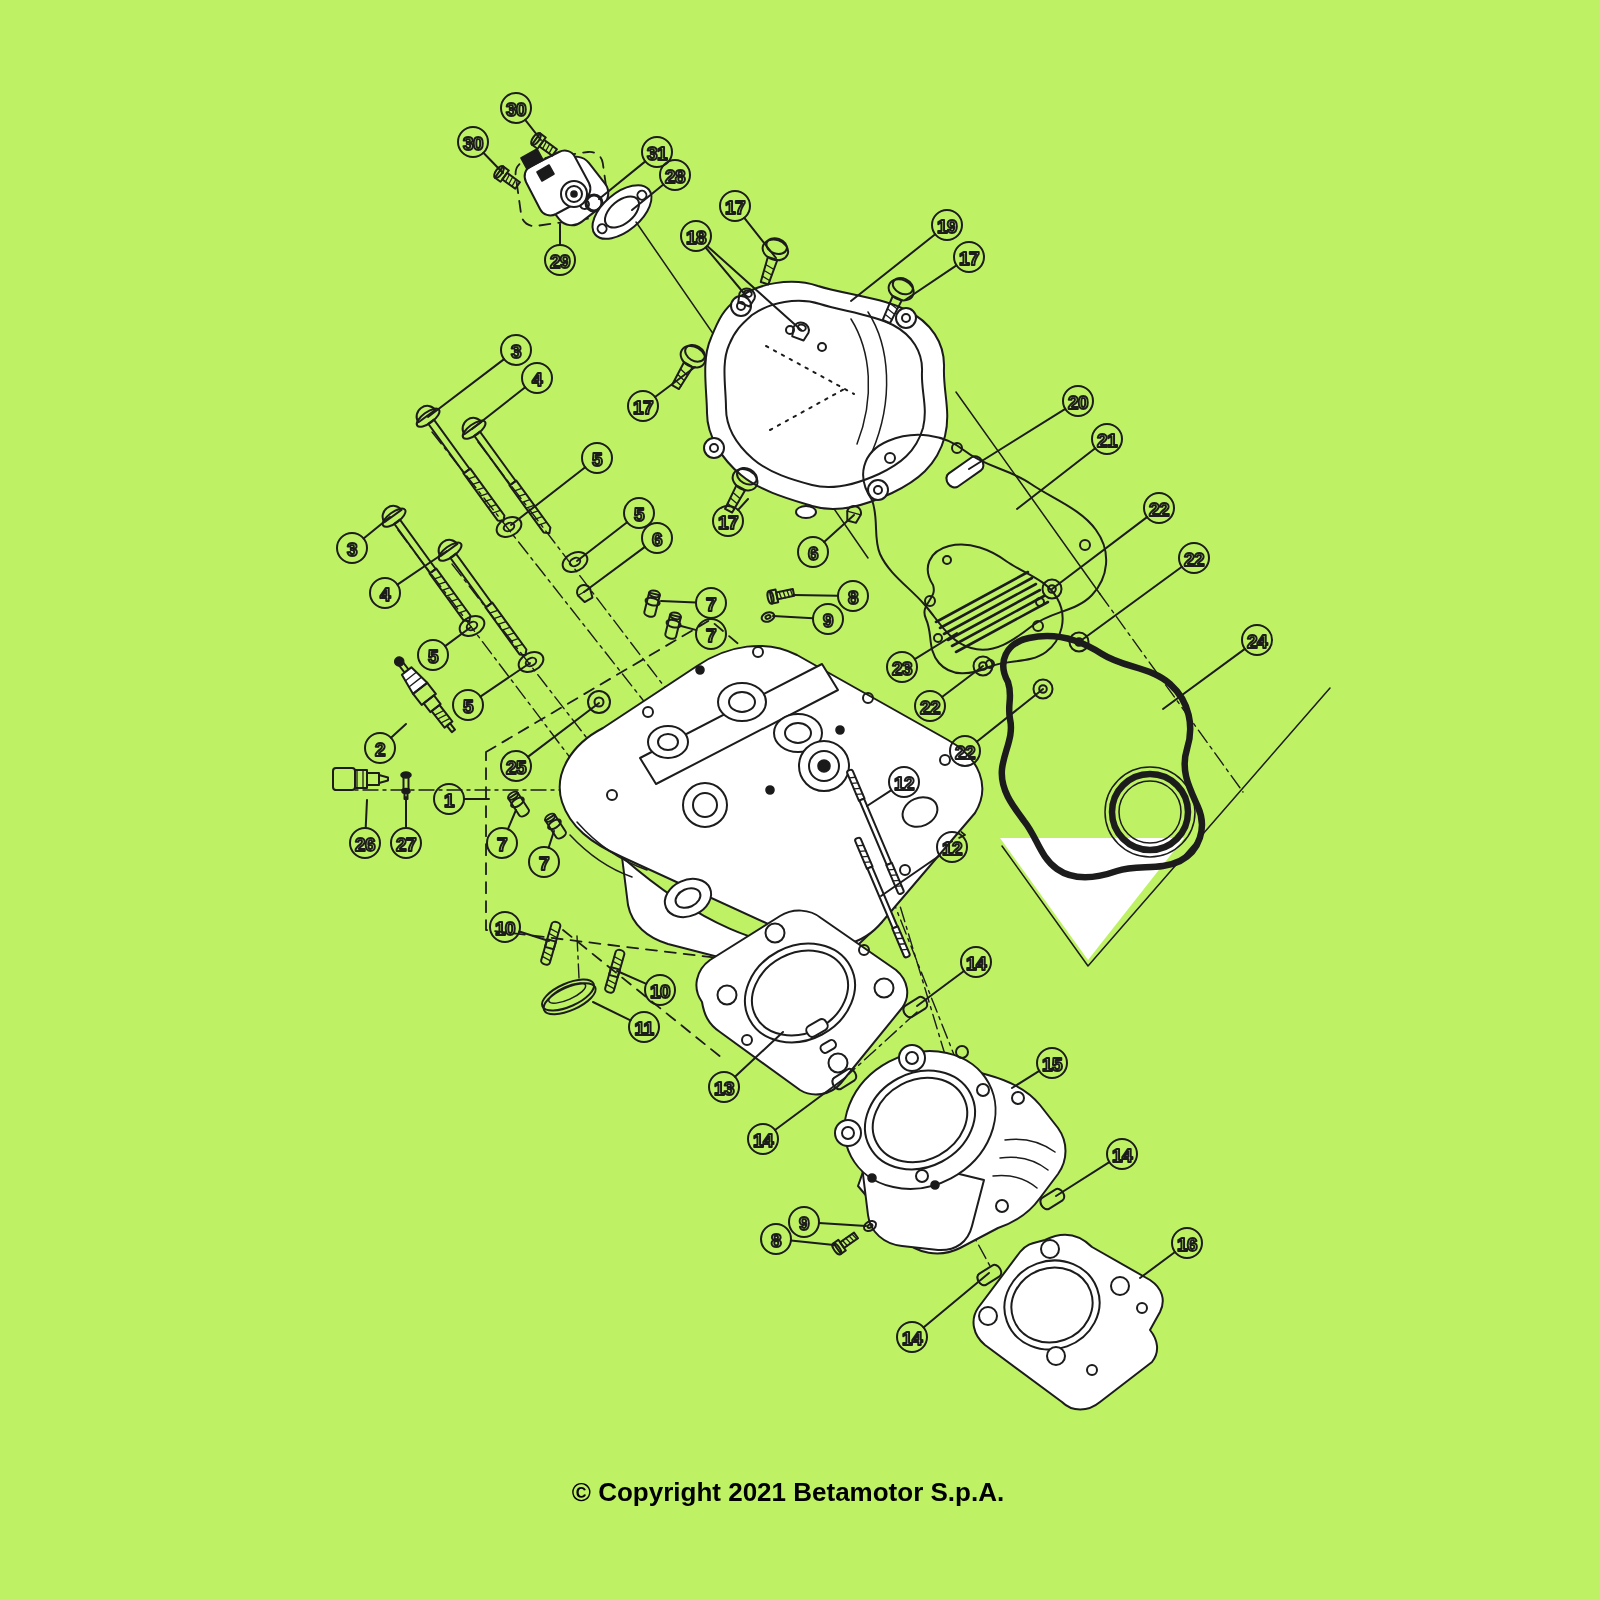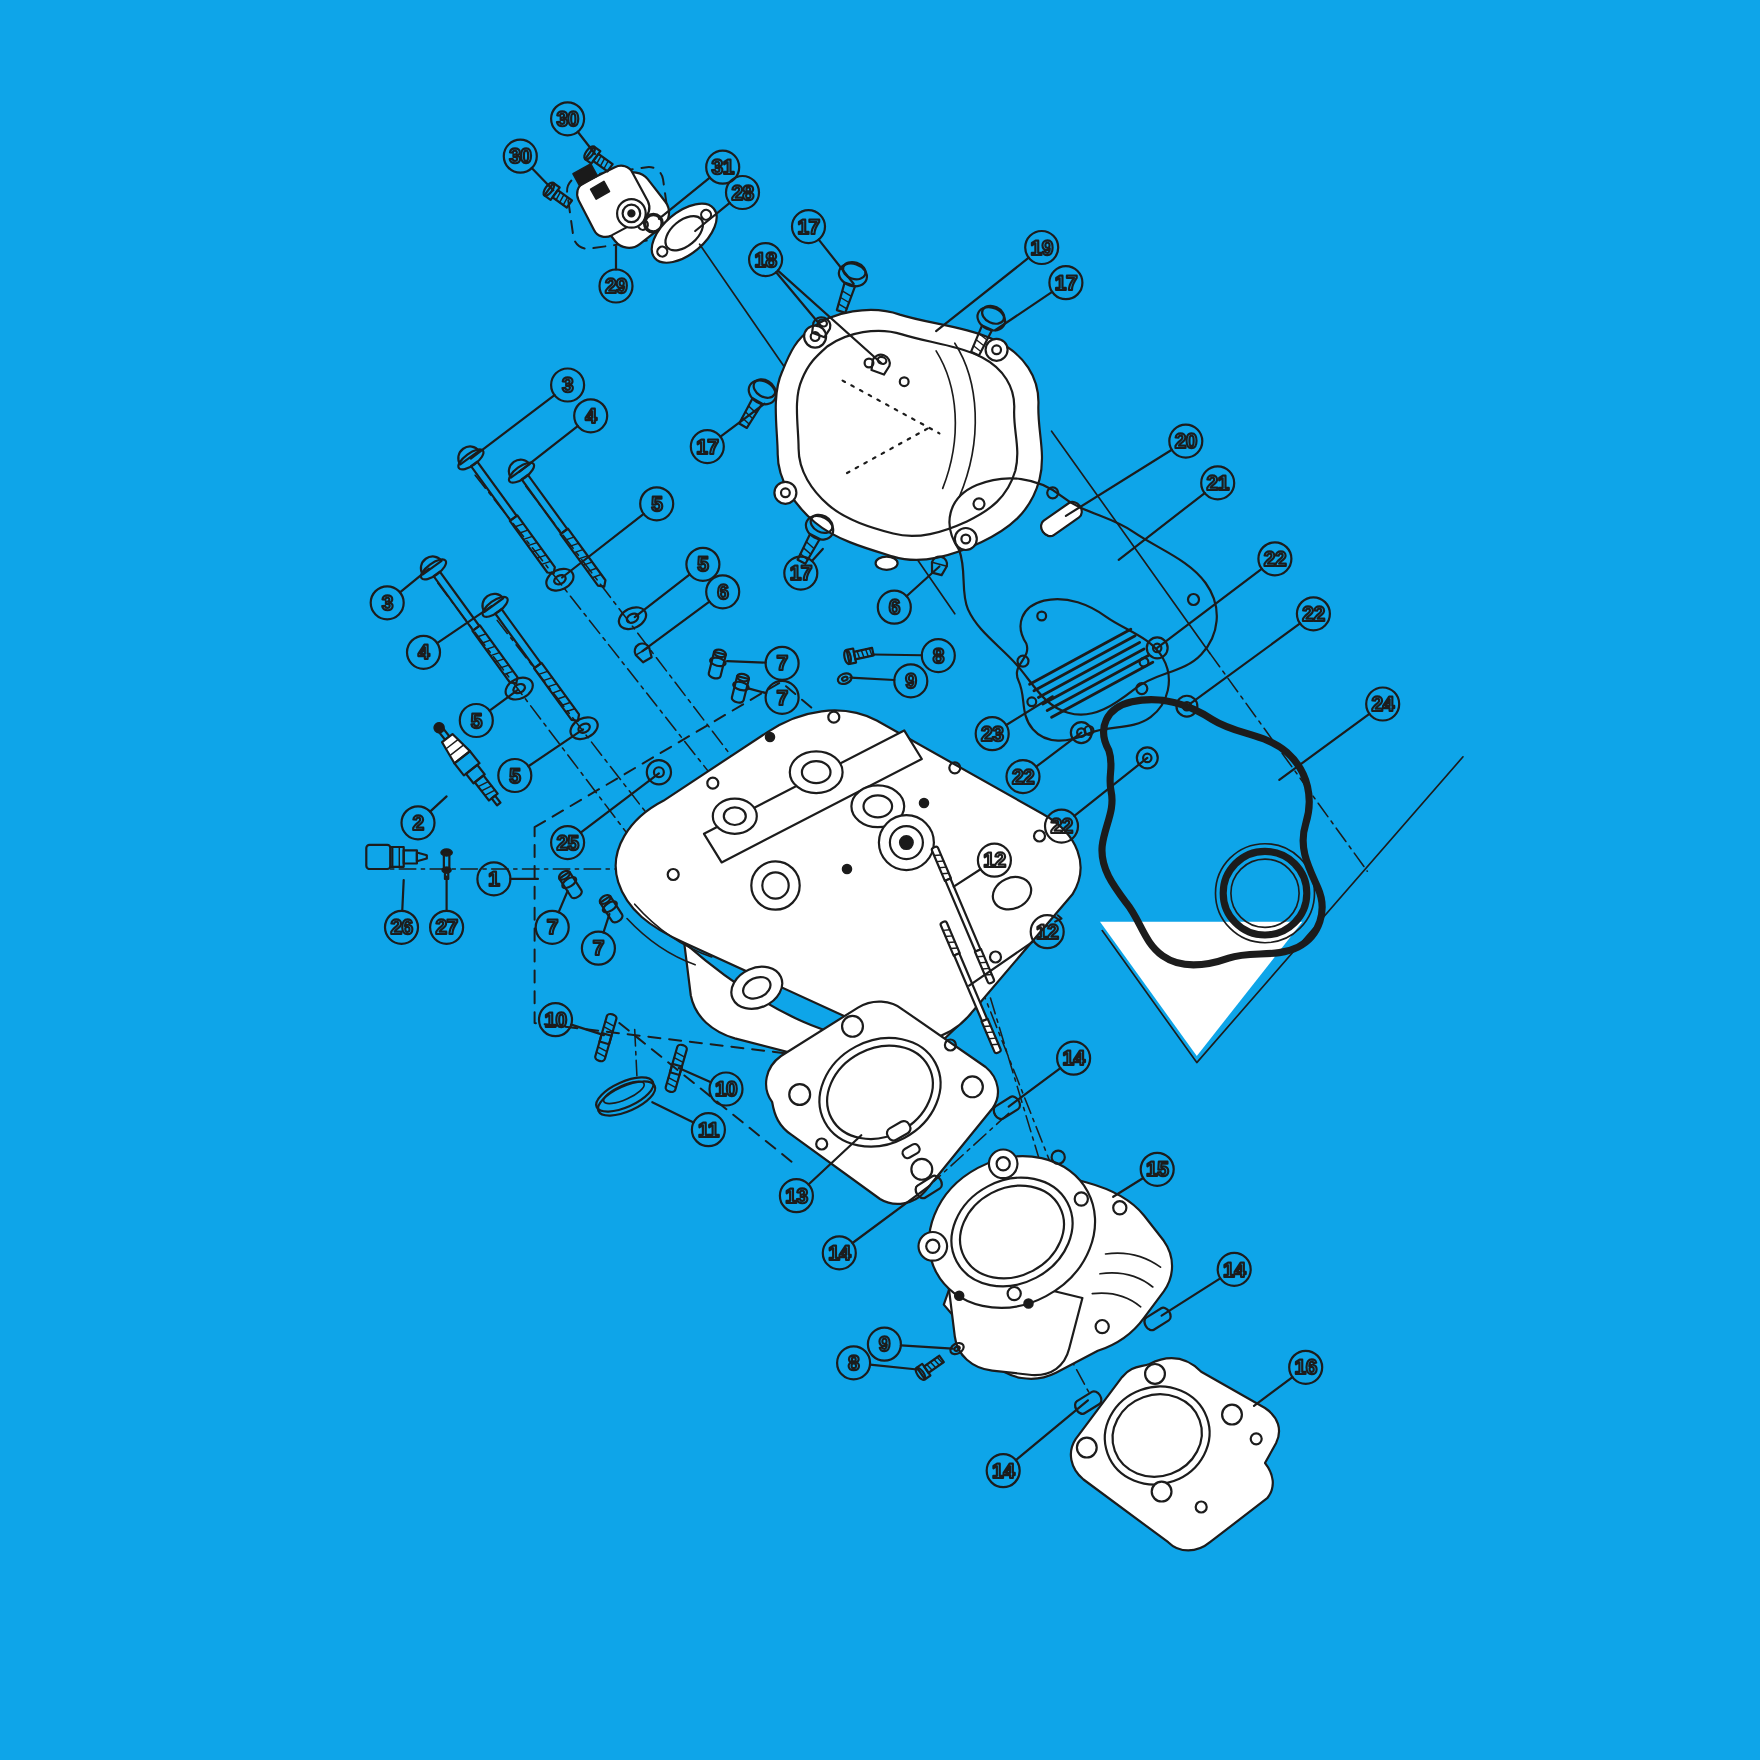--- a/index.html
+++ b/index.html
@@ -1,16 +1,16 @@
 <!DOCTYPE html>
 <html><head>
 <meta charset="utf-8">
 <style>
   html,body{margin:0;padding:0;background:#ffffff;}
-  #canvas{position:relative;width:1600px;height:1600px;background:#0ea5e9;overflow:hidden;
+  #canvas{position:relative;width:1600px;height:1600px;background:#bef264;overflow:hidden;
           font-family:"Liberation Sans",sans-serif;}
   svg{position:absolute;left:0;top:0;}
   
   #art *{stroke:#1c1c1c;stroke-width:2;fill:none;stroke-linecap:round;stroke-linejoin:round;}
   #art .wf{fill:#ffffff;}
   #art .dk{fill:#1a1a1a;stroke-width:1.6;}
   #art .dots{stroke:none;}
   #art .thin{stroke-width:1.5;}
   #art .cl{stroke-width:1.4;stroke-dasharray:15 5 3 5;}
   #art .dsh{stroke-width:1.8;stroke-dasharray:11 8;}
@@ -638,14 +638,15 @@
           <text x="1187" y="1244" class="balloon-num">16</text>
         </g>
         <g>
           <line x1="923.5" y1="1327.4" x2="989" y2="1273" class="leader"></line>
           <circle cx="912" cy="1337" r="15" class="balloon"></circle>
           <text x="912" y="1338" class="balloon-num">14</text>
         </g>
       </g>
 </svg>
 
+<div id="copyright">© Copyright 2021 Betamotor S.p.A.</div>
 
 </div>
 
 </body></html>

